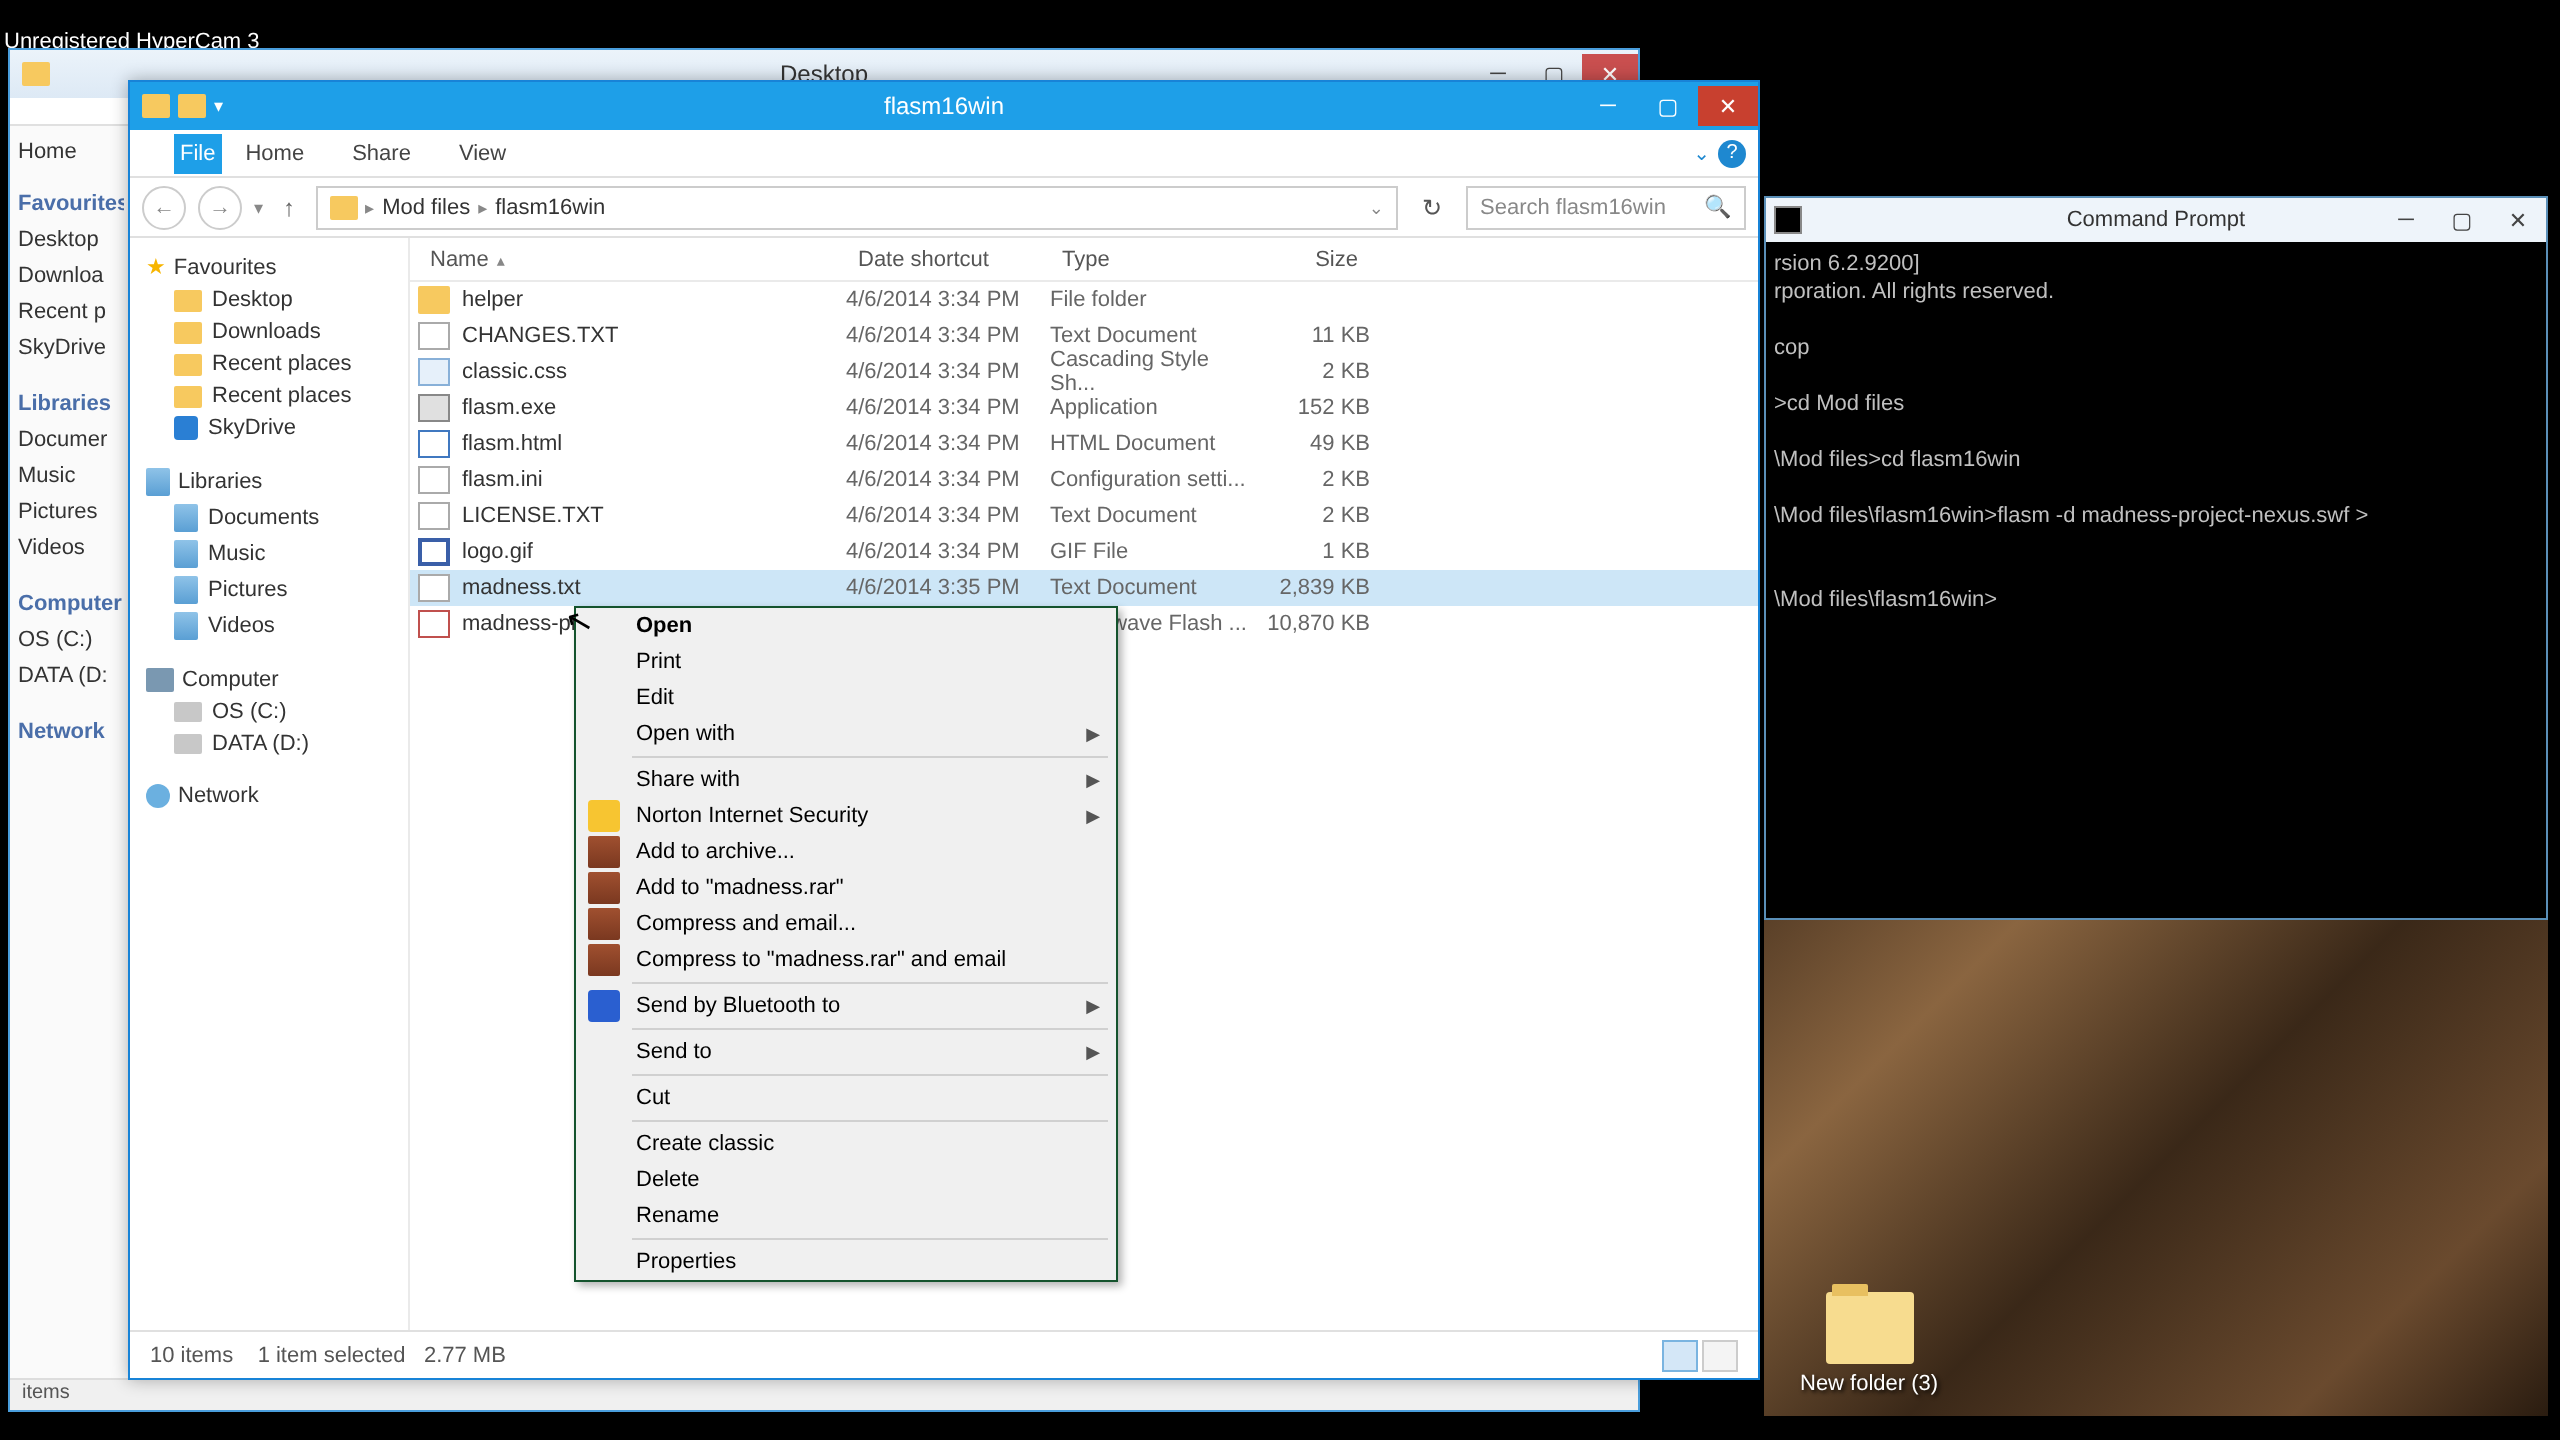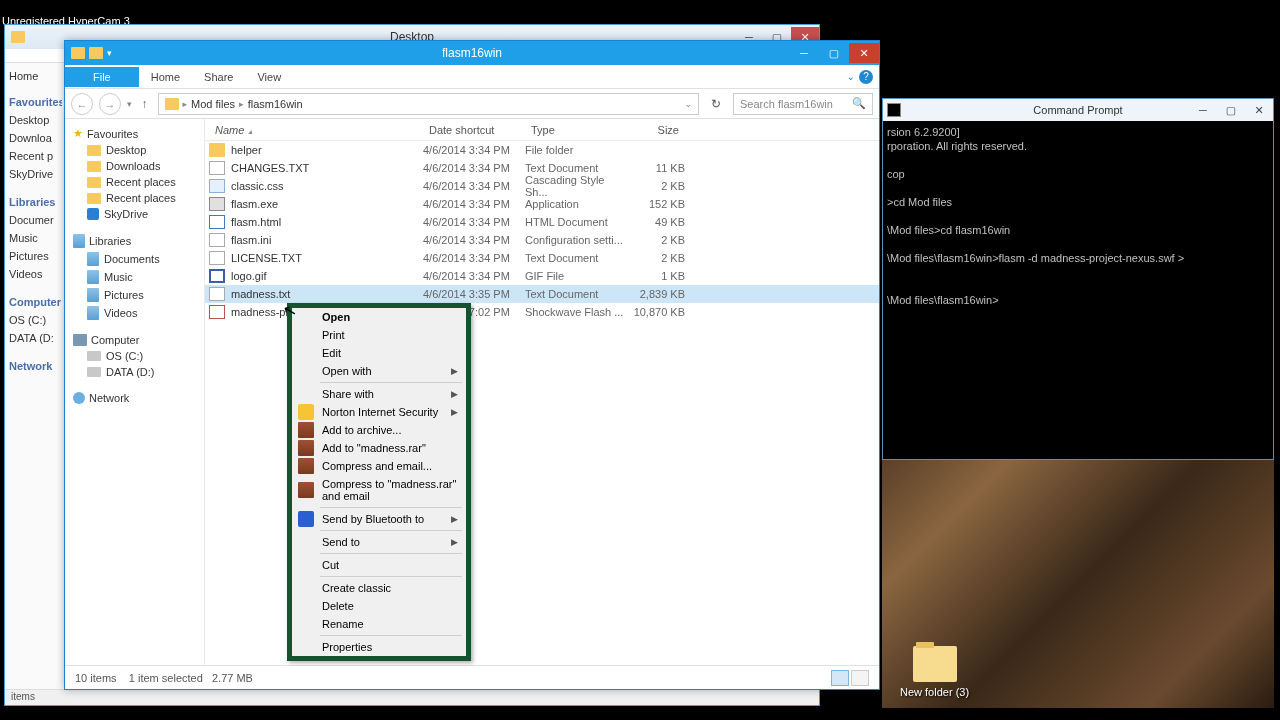--- a/index.html
+++ b/index.html
@@ -24,21 +24,21 @@
 
 
 .win-front { position: absolute; top: 40px; left: 64px; width: 816px; height: 650px; background: #fff; border: 1px solid #1883d7; box-shadow: 0 0 8px rgba(0,0,0,0.3); }
 .win-front .titlebar { height: 24px; background: #1e9fe8; color: #fff; display: flex; align-items: center; justify-content: center; position: relative; font-size: 12px; }
 .win-front .titlebar .icons-left { position: absolute; left: 6px; display: flex; gap: 4px; align-items: center; }
 .win-front .titlebar .controls { position: absolute; right: 0; display: flex; }
 .win-front .controls .win-ctrl { width: 30px; height: 20px; background: #1e9fe8; color: #fff; }
 .win-front .controls .win-ctrl.close { background: #c8402f; }
 
 .ribbon-tabs { height: 24px; background: #fff; border-bottom: 1px solid #e0e0e0; display: flex; align-items: center; font-size: 11px; position: relative; }
-.ribbon-tabs .tab-file { background: #1e9fe8; color: #fff; padding: 4px 28px; }
+.ribbon-tabs .tab-file { background: #1e9fe8; color: #fff; padding: 4px 3px; margin-left: 22px; }
 .ribbon-tabs .tab { padding: 4px 12px; color: #444; }
 .ribbon-tabs .right { position: absolute; right: 6px; display: flex; gap: 4px; align-items: center; }
 .help-icon { width: 14px; height: 14px; border-radius: 50%; background: #1e88d0; color: #fff; font-size: 10px; display: flex; align-items: center; justify-content: center; }
 
 .addrbar { height: 30px; border-bottom: 1px solid #e0e0e0; display: flex; align-items: center; gap: 6px; padding: 0 6px; }
 .navbtn { width: 22px; height: 22px; border: 1px solid #ccc; border-radius: 50%; display: flex; align-items: center; justify-content: center; font-size: 11px; color: #888; }
 .uparrow { font-size: 12px; color: #666; padding: 0 4px; }
 .addrbox { flex: 1; height: 22px; border: 1px solid #ccc; display: flex; align-items: center; padding: 0 6px; font-size: 11px; gap: 4px; }
 .addrbox .crumb { color: #333; }
 .addrbox .sep { color: #888; font-size: 9px; }
@@ -55,21 +55,21 @@
 .icon-folder { width: 14px; height: 11px; background: #f7c95f; border-radius: 1px; }
 .icon-lib { width: 12px; height: 14px; background: linear-gradient(#8fc3e8,#5a9fd4); border-radius: 1px; }
 .icon-comp { width: 14px; height: 12px; background: #7a98b1; border-radius: 1px; }
 .icon-drive { width: 14px; height: 10px; background: #c8c8c8; border-radius: 1px; }
 .icon-net { width: 12px; height: 12px; background: #6bb0e0; border-radius: 50%; }
 .icon-sky { width: 12px; height: 12px; background: #2a7fd4; border-radius: 2px; }
 
 .filelist { flex: 1; position: relative; }
 .col-headers { display: flex; height: 22px; border-bottom: 1px solid #eaeaea; font-size: 11px; color: #555; align-items: center; padding-left: 4px; }
 .col-headers div { padding: 0 6px; }
-.col-name { width: 214px; font-style: italic; }
+.col-name { width: 214px; }
 .col-date { width: 102px; }
 .col-type { width: 100px; }
 .col-size { width: 60px; text-align: right; }
 .sort-arrow { font-size: 8px; color: #888; padding-left: 4px; }
 
 .filerow { display: flex; height: 18px; align-items: center; font-size: 11px; color: #333; padding-left: 4px; }
 .filerow.selected { background: #cde6f7; }
 .filerow .ficon { width: 16px; height: 14px; margin-right: 6px; }
 .filerow .fname { width: 192px; }
 .filerow .fdate { width: 102px; color: #666; }
@@ -83,21 +83,21 @@
 .if-html { background: #fff; border: 1px solid #4078c0; }
 .if-gif { background: #fff; border: 2px solid #3a5fa8; }
 .if-swf { background: #fff; border: 1px solid #c0504d; }
 
 .statusbar { height: 24px; border-top: 1px solid #e0e0e0; display: flex; align-items: center; font-size: 11px; color: #555; padding: 0 10px; justify-content: space-between; }
 .statusbar .viewbtns { display: flex; gap: 2px; }
 .viewbtn { width: 18px; height: 16px; border: 1px solid #ccc; background: #f4f4f4; }
 .viewbtn.active { background: #d4e7f7; border-color: #7ab4e0; }
 
 
-.ctxmenu { position: absolute; top: 303px; left: 287px; width: 184px; background: #f0f0f0; border: 5px solid #14532d; box-shadow: 2px 2px 4px rgba(0,0,0,0.3); font-size: 11px; z-index: 30; }
+.ctxmenu { position: absolute; top: 303px; left: 287px; width: 272px; background: #f0f0f0; border: 1px solid #14532d; box-shadow: 2px 2px 4px rgba(0,0,0,0.3); font-size: 11px; z-index: 30; }
 .ctxmenu .item { padding: 3px 8px 3px 30px; position: relative; display: flex; justify-content: space-between; align-items: center; }
 .ctxmenu .item.bold { font-weight: bold; }
 .ctxmenu .sep { height: 1px; background: #d0d0d0; margin: 2px 4px 2px 28px; }
 .ctxmenu .submenu-arrow { font-size: 9px; color: #555; }
 .ctxmenu .cicn { position: absolute; left: 6px; width: 16px; height: 16px; }
 .ci-norton { background: #f7c531; border-radius: 2px; }
 .ci-rar { background: linear-gradient(#a05030,#7a3820); border-radius: 1px; }
 .ci-bt { background: #2a5fd0; border-radius: 2px; }
 
 .cursor { position: absolute; top: 301px; left: 283px; z-index: 40; font-size: 16px; color: #000; transform: rotate(-15deg); }

